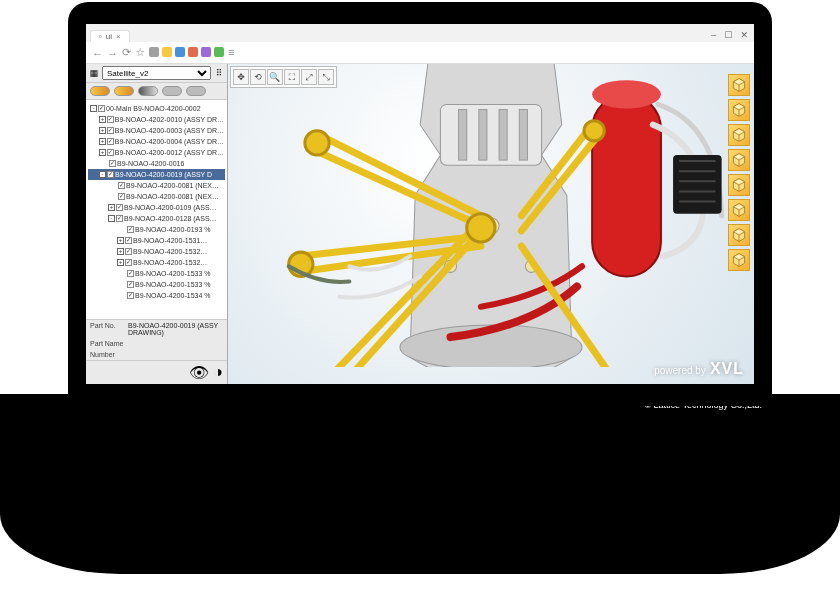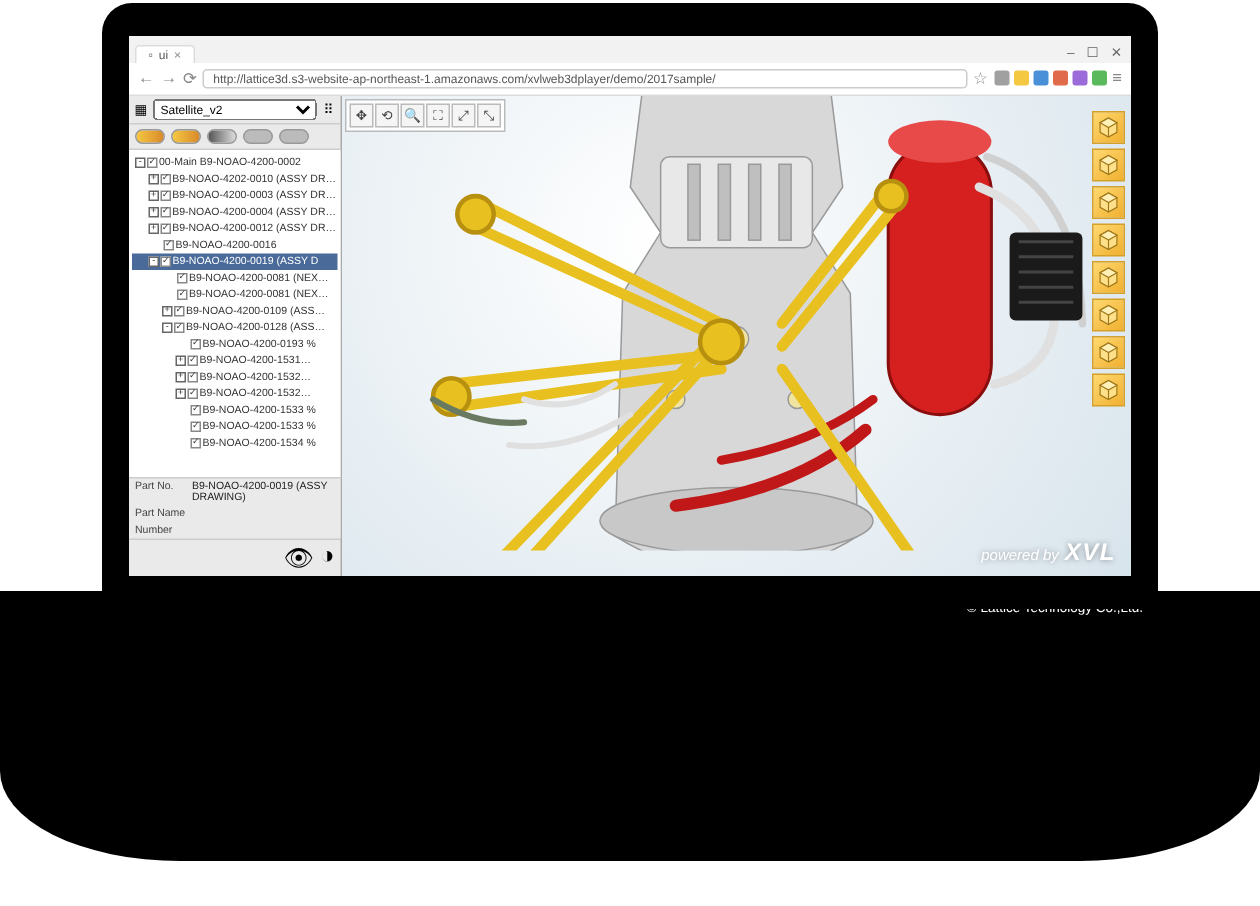--- a/index.html
+++ b/index.html
@@ -37,21 +37,21 @@
 .sb-details-row{display:flex;padding:2px 4px}
 .sb-details-label{width:38px;color:#444}
 .sb-details-val{flex:1;color:#222}
 .sb-foot{display:flex;justify-content:flex-end;gap:4px;padding:2px 4px;border-top:1px solid #ccc}
 .viewport{flex:1;position:relative;background:radial-gradient(circle at 40% 30%,#fff 0%,#d8e4ec 100%);overflow:hidden}
 .vp-toolbar{position:absolute;top:2px;left:2px;display:flex;gap:1px;background:rgba(255,255,255,.85);padding:2px;border:1px solid #bbb}
 .vp-btn{width:16px;height:16px;border:1px solid #bbb;background:#f5f5f5;display:flex;align-items:center;justify-content:center;font-size:9px;color:#444}
 .vp-right-toolbar{position:absolute;top:10px;right:4px;display:flex;flex-direction:column;gap:3px}
 .cube-btn{width:22px;height:22px;border:1px solid #d4a028;background:linear-gradient(135deg,#ffd870,#f0b030);display:flex;align-items:center;justify-content:center}
 .cube-svg{width:16px;height:16px}
-.powered{position:absolute;bottom:6px;right:10px;color:#fff;font-size:10px;font-style:italic;text-shadow:0 0 4px rgba(0,0,0,.4);display:flex;align-items:baseline;gap:4px}
+.powered{position:absolute;bottom:6px;right:10px;color:#fff;font-size:10px;text-shadow:0 0 4px rgba(0,0,0,.4);display:flex;align-items:baseline;gap:4px}
 .powered-brand{font-size:16px;font-weight:bold;letter-spacing:1px}
 .model{position:absolute;inset:0}
 .footer-copy{position:absolute;right:78px;top:400px;color:#fff;font-size:9px}
 </style>
 </head>
 <body>
 
 <div class="laptop">
   <div class="laptop-base"></div>
   <div class="footer-copy">© Lattice Technology Co.,Ltd.</div>
@@ -69,21 +69,20 @@
           <div class="win-controls">
             <span>–</span>
             <span>☐</span>
             <span>✕</span>
           </div>
         </div>
         <div class="addr-bar">
           <span class="nav-icn">←</span>
           <span class="nav-icn">→</span>
           <span class="nav-icn">⟳</span>
-          <div class="url-box">http://lattice3d.s3-website-ap-northeast-1.amazonaws.com/xvlweb3dplayer/demo/2017sample/</div>
           <span class="nav-icn">☆</span>
           <div class="ext-icons" id="ext-icons">
               <div class="ext-icn" style="background: rgb(160, 160, 160);"></div>
               <div class="ext-icn" style="background: rgb(245, 200, 66);"></div>
               <div class="ext-icn" style="background: rgb(74, 144, 217);"></div>
               <div class="ext-icn" style="background: rgb(224, 107, 74);"></div>
               <div class="ext-icn" style="background: rgb(154, 107, 217);"></div>
               <div class="ext-icn" style="background: rgb(90, 185, 90);"></div>
             </div>
           <span class="nav-icn">≡</span>

